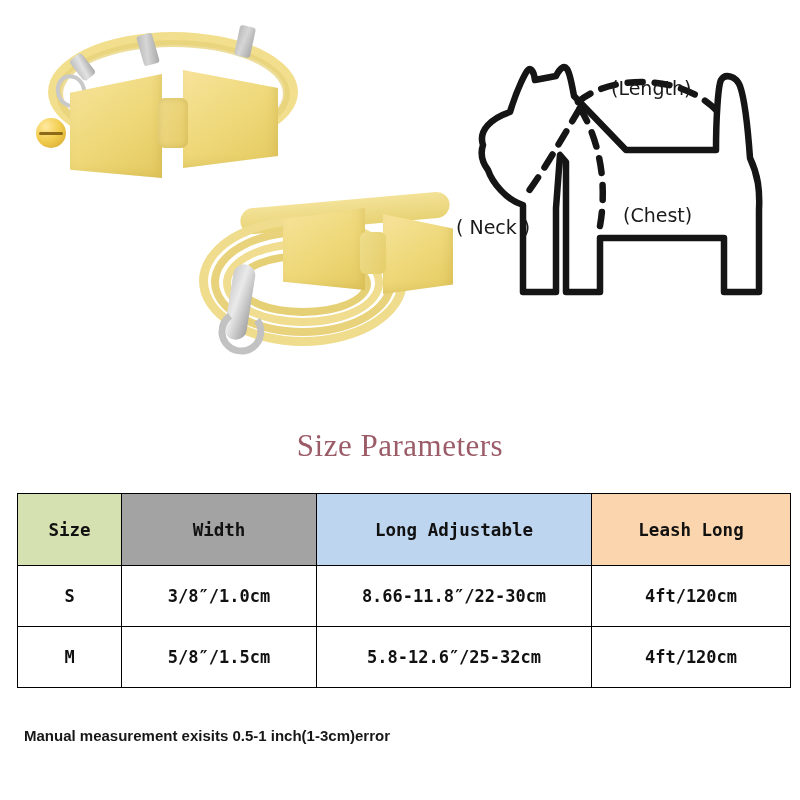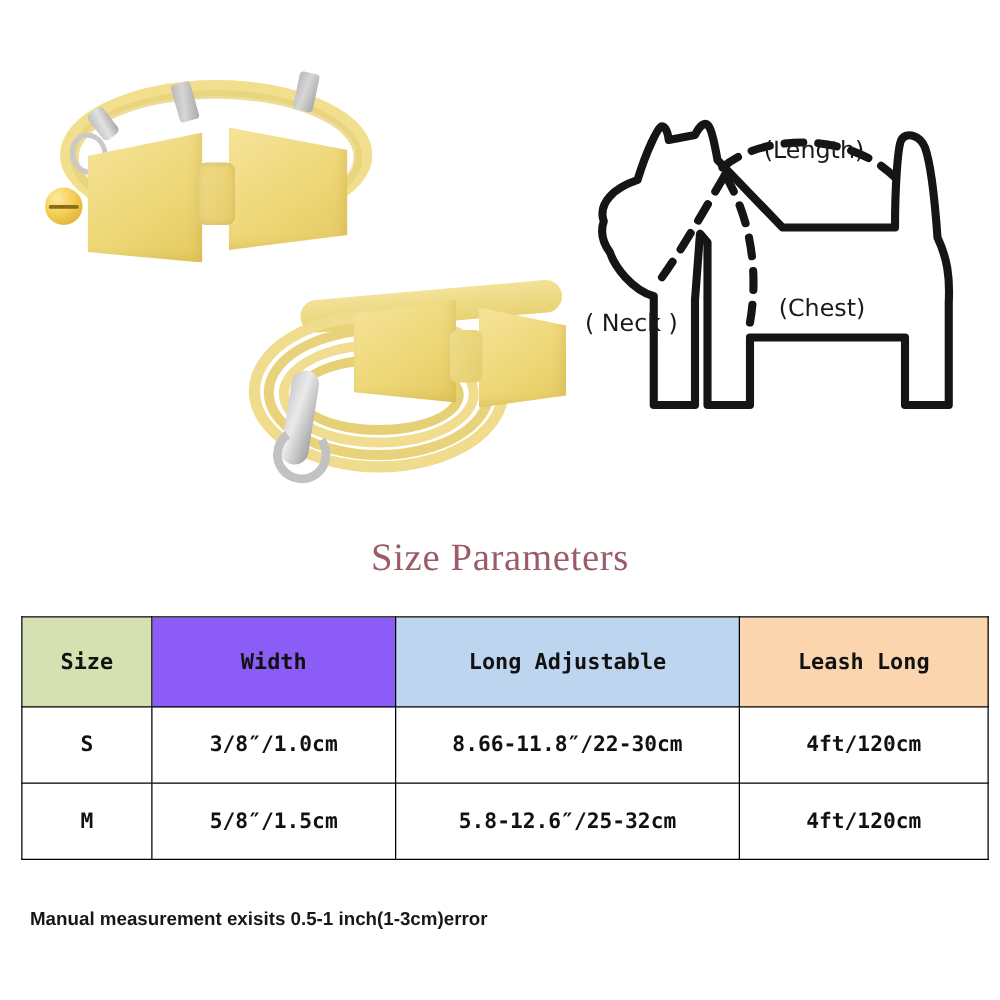--- a/index.html
+++ b/index.html
@@ -11,21 +11,21 @@
   }
   #page {
     position: relative;
     width: 800px; height: 800px;
     background: #fff;
   }
 
   
   #photo-area {
     position: absolute; left: 0; top: 0;
-    width: 800px; height: 400px; margin-top: 32px;
+    width: 800px; height: 400px;
   }
 
   
   #collar-photo {
     position: absolute; left: 18px; top: 18px;
     width: 305px; height: 190px;
   }
   .collar-strap {
     position: absolute;
     border: 13px solid #f2df8e;
@@ -155,21 +155,21 @@
   #dog-diagram svg { display: block; }
   .diag-label {
     position: absolute;
     font-family: "DejaVu Sans", sans-serif;
     font-size: 19px;
     color: #1a1a1a;
     white-space: nowrap;
   }
   #label-length { left: 163px; top: 47px; }
   #label-chest  { left: 175px; top: 174px; text-align: right; }
-  #label-neck   { left: 20px;   top: 186px; text-align: right; }
+  #label-neck   { left: 8px;   top: 186px; text-align: right; }
 
   
   #size-title {
     position: absolute; left: 0; top: 428px;
     width: 800px;
     text-align: center;
     font-family: "Liberation Serif", serif;
     font-size: 31px;
     font-weight: 400;
     color: #9b5c68;
@@ -292,21 +292,21 @@
   <table id="size-table">
     <colgroup>
       <col class="c-size">
         <col class="c-width">
         <col class="c-neck">
         <col class="c-leash">
     </colgroup>
     <thead>
       <tr>
         <th style="background:#d6e1b1">Size</th>
-        <th style="background:#8b5cf6">Width</th>
+        <th style="background:#a3a3a3">Width</th>
         <th style="background:#bed5ef">Long Adjustable</th>
         <th style="background:#fad5ae">Leash Long</th>
       </tr>
     </thead>
     <tbody>
       <tr>
         <td>S</td>
         <td>3/8″/1.0cm</td>
         <td>8.66-11.8″/22-30cm</td>
         <td>4ft/120cm</td>

